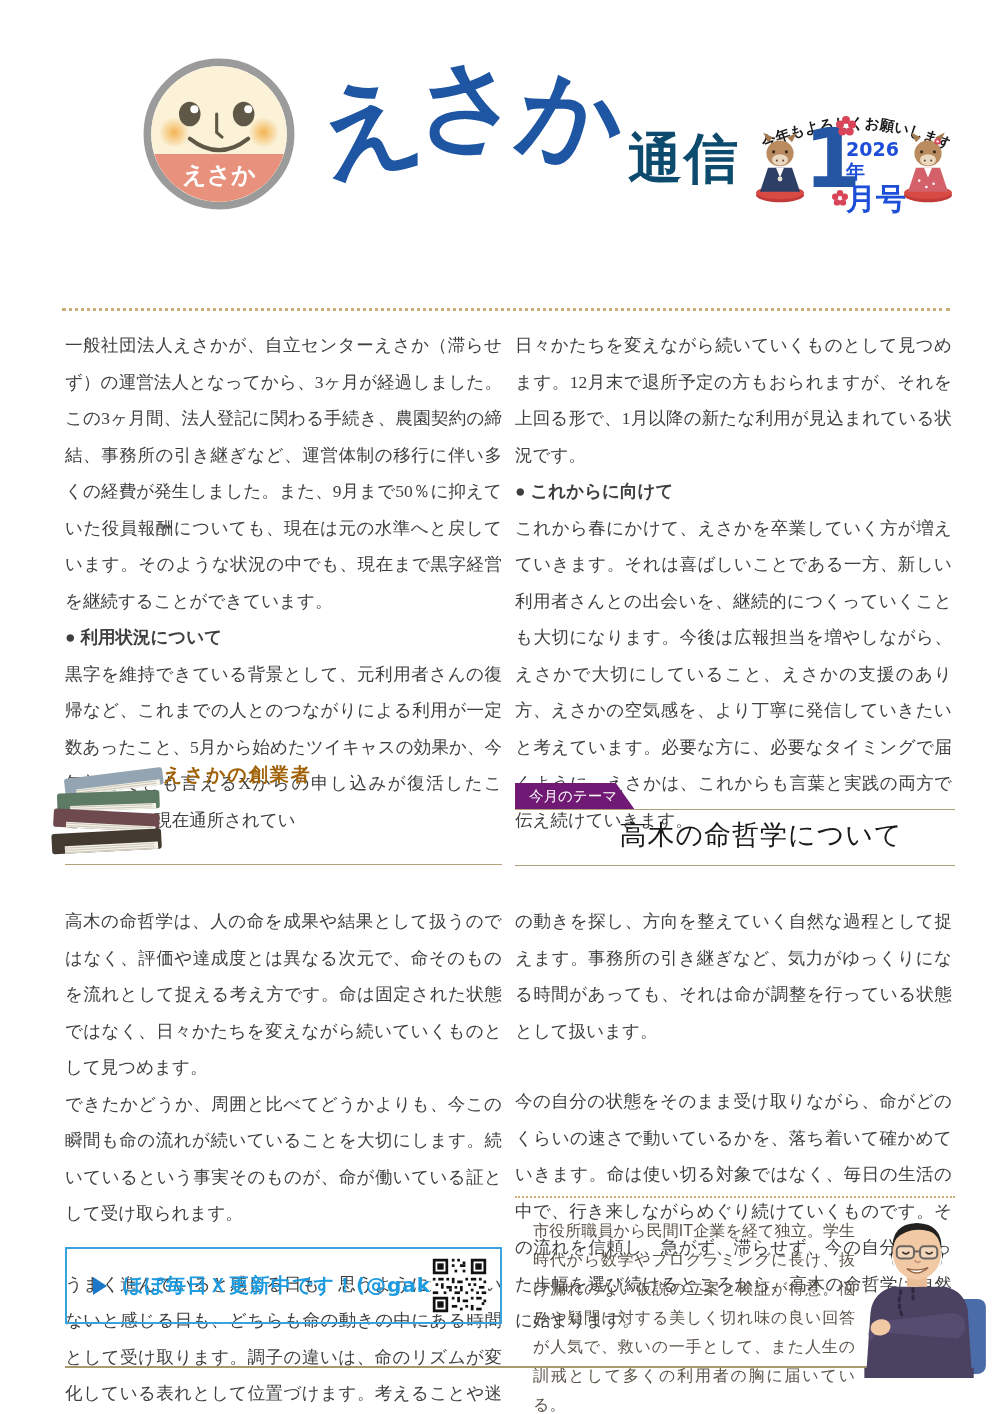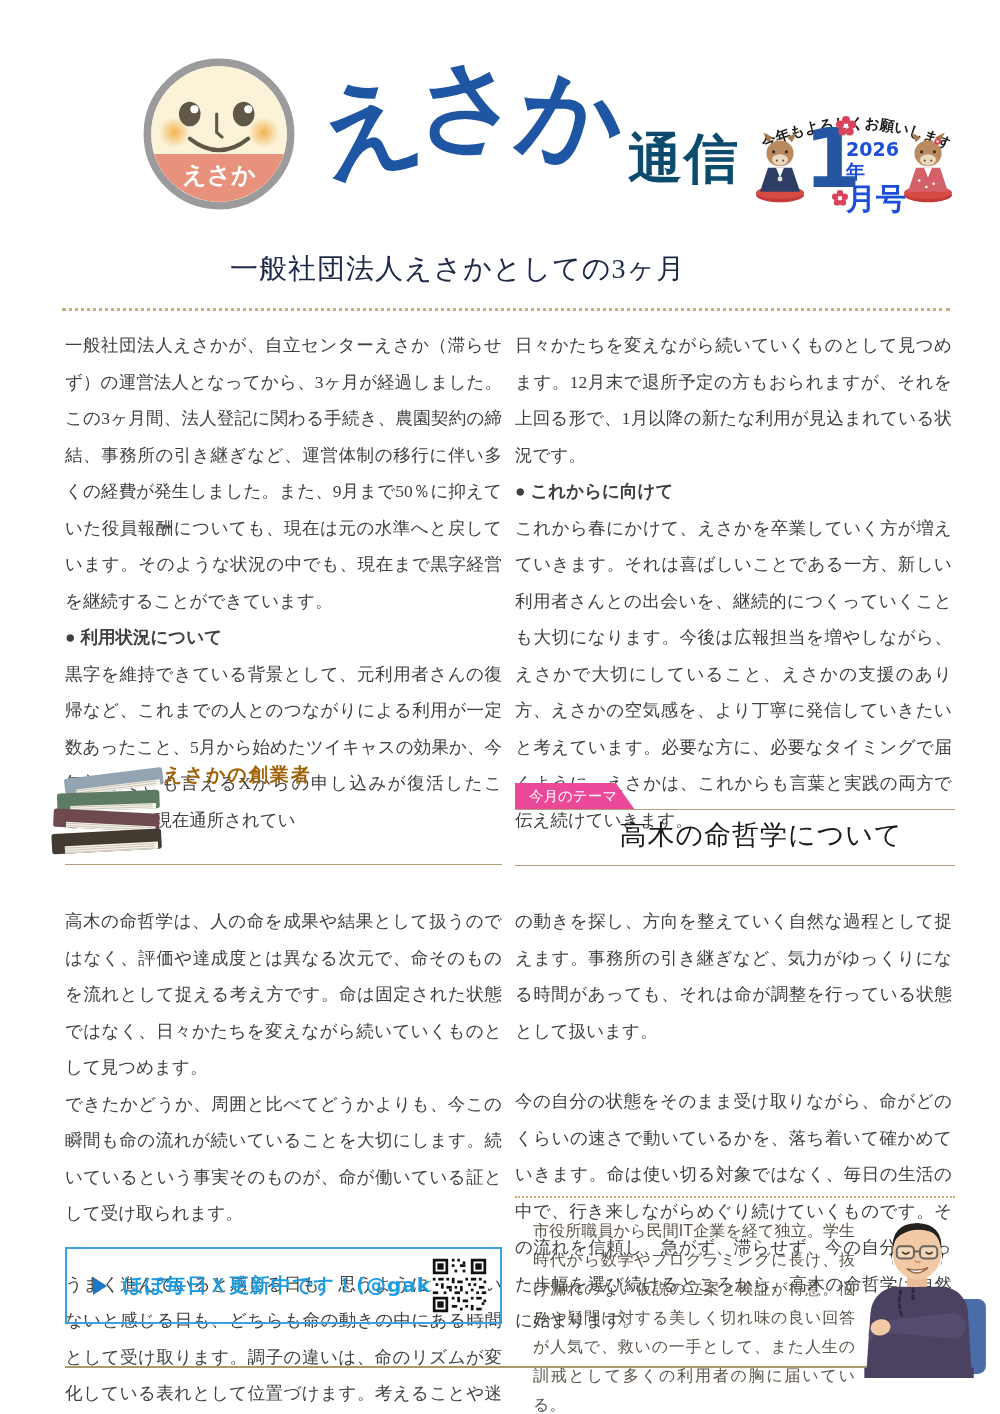--- a/index.html
+++ b/index.html
@@ -49,21 +49,21 @@
   .books{left:48px;top:758px;width:128px;height:110px;}
   .creator-label{left:163px;top:762px;font-family:"DejaVu Sans","Liberation Sans",sans-serif;
         font-weight:bold;font-size:19px;color:#a16207;letter-spacing:2px;}
   .tsubuyaki{left:160px;top:782px;white-space:nowrap;}
   .tsubuyaki .name{font-family:"DejaVu Sans","Liberation Sans",sans-serif;font-weight:bold;
         font-size:58px;color:#2c3a66;line-height:1.3;}
   .tsubuyaki .suffix{font-family:"DejaVu Sans","Liberation Sans",sans-serif;font-weight:bold;
         font-size:40px;color:#111;line-height:1;}
   .line{border-top:2px solid #b1a077;height:0;}
   .line-books{left:65px;top:864px;width:437px;border-top-width:1.5px;}
-  .theme-badge{left:515px;top:783px;width:120px;height:27px;background:#ec4899;color:#fff;
+  .theme-badge{left:515px;top:783px;width:120px;height:27px;background:#701a75;color:#fff;
         font-family:"Liberation Sans","DejaVu Sans",sans-serif;font-size:14.5px;line-height:27px;
         padding-left:14px;box-sizing:border-box;
         clip-path:polygon(0 0,84% 0,100% 100%,0 100%);}
   .line-badge{left:515px;top:809px;width:440px;border-top-width:1.5px;}
   .s2-title{left:541px;top:817px;width:440px;text-align:center;font-size:27px;color:#1a1a1a;
         letter-spacing:1px;}
   .line-title{left:515px;top:865px;width:440px;border-top-width:1.5px;}
 
   
   .xbox{left:65px;top:1247px;width:437px;height:77px;border:2.5px solid #3aa2e0;box-sizing:border-box;}
@@ -187,21 +187,20 @@
       <circle cx="47" cy="13" r="4" fill="#d8455a"></circle>
         <circle cx="47" cy="13" r="1.5" fill="#ffffff"></circle>
       <ellipse cx="35" cy="36" rx="10" ry="7" fill="#ead9c0"></ellipse>
       <circle cx="31" cy="37" r="1.3" fill="#6b4a2e"></circle>
       <circle cx="39" cy="37" r="1.3" fill="#6b4a2e"></circle>
       <circle cx="27" cy="26" r="2" fill="#3a2a1a"></circle>
       <circle cx="43" cy="26" r="2" fill="#3a2a1a"></circle>
     </svg>
   </div>
 
-  <h1 class="abs s1-title" style="margin:0;font-weight:500;">一般社団法人えさかとしての3ヶ月</h1>
   <div class="abs dotted dotted-1"></div>
 
   <div class="abs col col-left body1 body-text">
     <p>一般社団法人えさかが、自立センターえさか（滞らせず）の運営法人となってから、3ヶ月が経過しました。この3ヶ月間、法人登記に関わる手続き、農園契約の締結、事務所の引き継ぎなど、運営体制の移行に伴い多くの経費が発生しました。また、9月まで50％に抑えていた役員報酬についても、現在は元の水準へと戻しています。そのような状況の中でも、現在まで黒字経営を継続することができています。</p>
     <p class="subhead">● 利用状況について</p>
     <p>黒字を維持できている背景として、元利用者さんの復帰など、これまでの人とのつながりによる利用が一定数あったこと、5月から始めたツイキャスの効果か、今年初めてとも言えるXからの申し込みが復活したこと、そして現在通所されてい</p>
   </div>
 
   <div class="abs col col-right body1 body-text">
     <p>日々かたちを変えながら続いていくものとして見つめます。12月末で退所予定の方もおられますが、それを上回る形で、1月以降の新たな利用が見込まれている状況です。</p>

